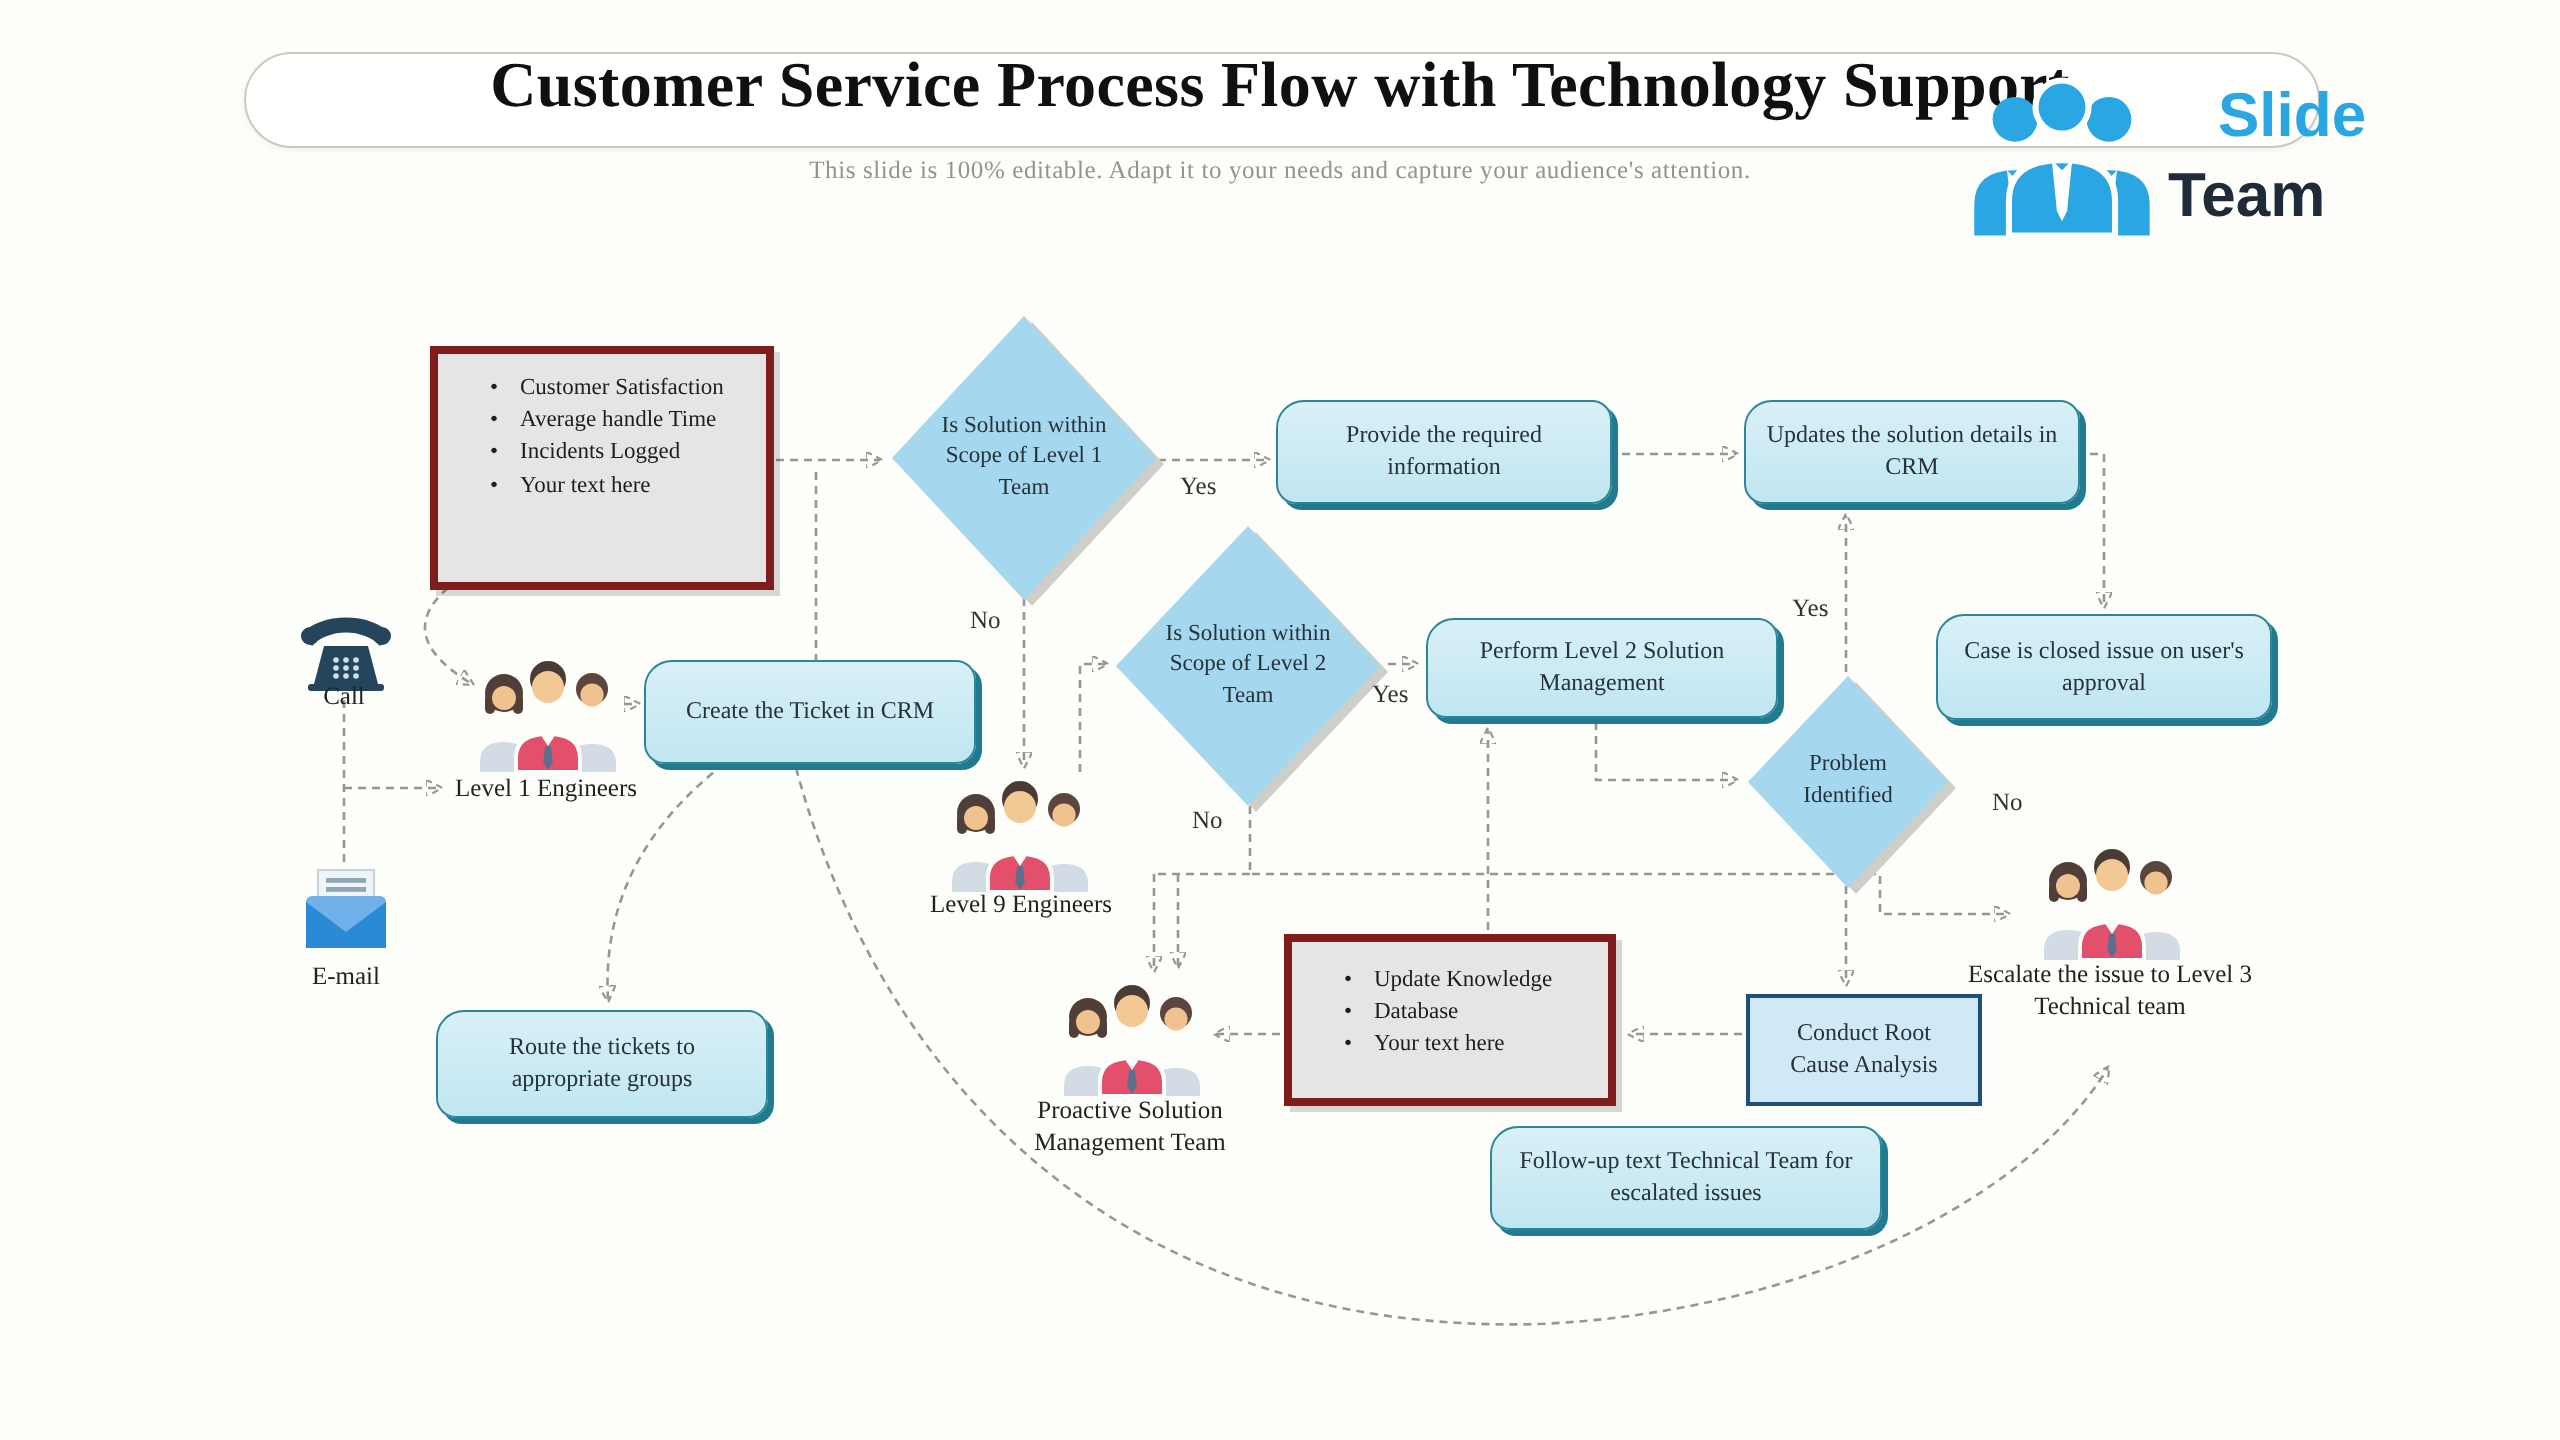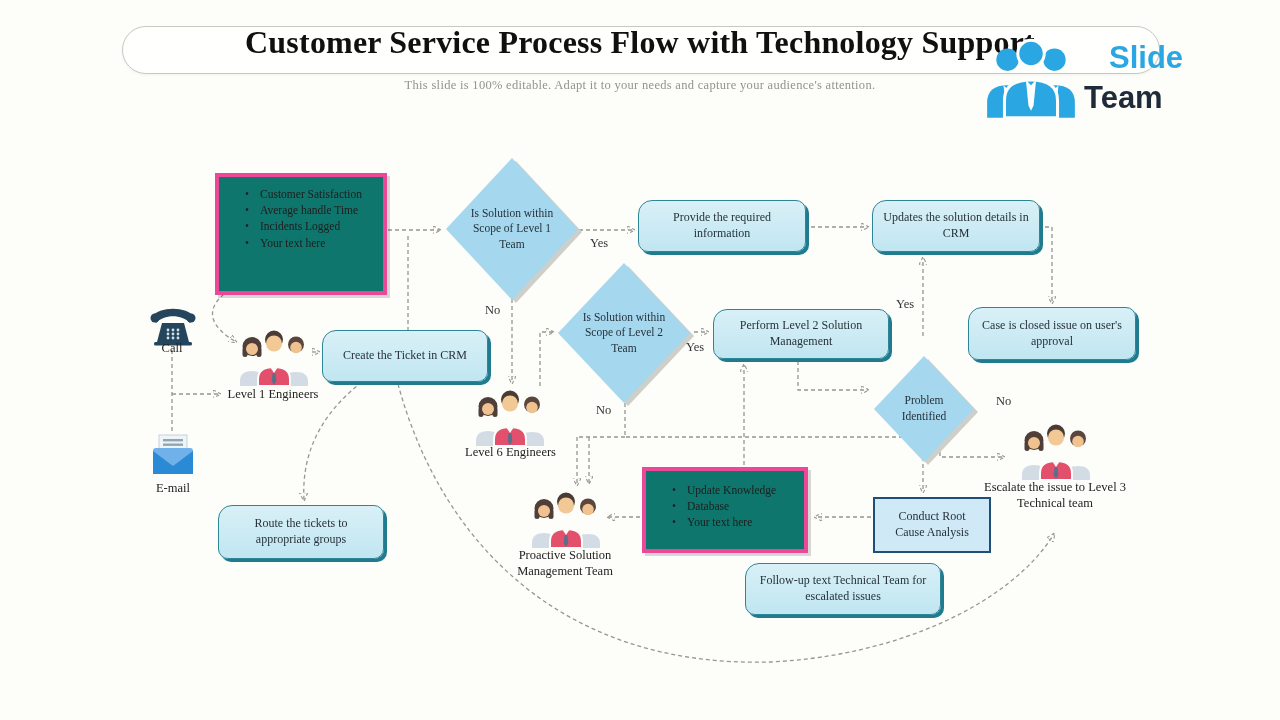--- a/index.html
+++ b/index.html
@@ -27,21 +27,21 @@
   .connectors{position:absolute;left:0;top:0;z-index:1;}
   .connectors path, .connectors line{fill:none;stroke:#97978f;stroke-width:1.3;
     stroke-dasharray:4 3;}
 
   
   .node{position:absolute;z-index:2;}
   .proc{background:linear-gradient(#d9f0f7,#c0e6f1);border:1.2px solid #2e8596;
     border-radius:14px 10px 10px 10px;box-shadow:3px 3px 0 #1f7b8d;
     display:flex;align-items:center;justify-content:center;text-align:center;
     font-size:12px;color:#27323a;line-height:1.3;padding:3px 10px;box-sizing:border-box;}
-  .infobox{background:#0f766e;border:4px solid #ec4899;box-shadow:3px 3px 0 rgba(0,0,0,.15);
+  .infobox{background:#e5e5e5;border:4px solid #7f1d1d;box-shadow:3px 3px 0 rgba(0,0,0,.15);
     box-sizing:border-box;}
   .infobox ul{margin:0;padding:10px 4px 0 26px;list-style:none;}
   .infobox li{position:relative;font-size:11.5px;color:#1d1d1d;line-height:1.32;
     padding-left:15px;margin-bottom:1px;}
   .infobox li::before{content:"•";position:absolute;left:0;top:0;color:#1d1d1d;}
   .conduct{background:#cfe9f6;border:2.5px solid #1f4e79;display:flex;align-items:center;
     justify-content:center;text-align:center;font-size:12px;color:#27323a;
     line-height:1.3;box-sizing:border-box;padding:14px 8px;}
 
   .dia-wrap{position:absolute;z-index:2;filter:drop-shadow(4px 3px 0 #cfcfca);}
@@ -132,21 +132,21 @@
       <li>Your text here</li>
     </ul>
   </div>
 
   <div class="dia-wrap" style="left:446px;top:158px;width:132px;height:142px;">
     <div class="dia">Is Solution within Scope of Level 1 Team</div>
   </div>
   <div class="dia-wrap" style="left:558px;top:263px;width:132px;height:140px;">
     <div class="dia">Is Solution within Scope of Level 2 Team</div>
   </div>
-  <div class="dia-wrap" style="left:874px;top:356px;width:100px;height:106px;">
+  <div class="dia-wrap" style="left:874px;top:338px;width:100px;height:106px;">
     <div class="dia" style="padding:0 14px;">Problem Identified</div>
   </div>
 
   <div class="node proc" style="left:638px;top:200px;width:168px;height:52px;">Provide the required information</div>
   <div class="node proc" style="left:872px;top:200px;width:168px;height:52px;">Updates the solution details in CRM</div>
   <div class="node proc" style="left:713px;top:309px;width:176px;height:50px;">Perform Level 2 Solution Management</div>
   <div class="node proc" style="left:968px;top:307px;width:168px;height:53px;">Case is closed issue on user's approval</div>
   <div class="node proc" style="left:322px;top:330px;width:166px;height:52px;">Create the Ticket in CRM</div>
   <div class="node proc" style="left:218px;top:505px;width:166px;height:54px;">Route the tickets to appropriate groups</div>
   <div class="node proc" style="left:745px;top:563px;width:196px;height:52px;">Follow-up text Technical Team for escalated issues</div>
@@ -228,21 +228,21 @@
       <path d="M52,58 v-4.5 q0,-9.5 12,-9.5 q12,0 12,9.5 v4.5 z" fill="#d3dce5"></path>
       <g stroke="#fdfdfa" stroke-width="2">
         <circle cx="42" cy="11.5" r="10" fill="#4a3b34"></circle>
         <circle cx="42" cy="15.5" r="8" fill="#f2c894" stroke-width="0"></circle>
         <path d="M26,58 v-7 q0,-12 16,-12 q16,0 16,12 v7 z" fill="#e3506b"></path>
       </g>
       <path d="M38,39 L42,45 L46,39 Z" fill="#fbfbfb"></path>
       <path d="M40.6,45 h2.8 l1,8 -2.4,4 -2.4,-4 z" fill="#5a6f8c"></path>
     </svg>
   </div>
-  <div class="lbl" style="left:453px;top:445px;width:115px;">Level 6 Engineers</div>
+  <div class="lbl" style="left:453px;top:445px;width:115px;">Level 9 Engineers</div>
 
   <div class="icon" style="left:524px;top:490px;">
     <svg width="84" height="58" viewBox="0 0 84 58">
       <circle cx="20" cy="18.5" r="9.5" fill="#4f3f38"></circle>
       <rect x="10.5" y="19" width="5" height="10" rx="2.5" fill="#4f3f38"></rect>
       <rect x="24.5" y="19" width="5" height="10" rx="2.5" fill="#4f3f38"></rect>
       <circle cx="20" cy="21" r="6" fill="#f0c28f"></circle>
       <path d="M8,58 v-5 q0,-10 12,-10 q12,0 12,10 v5 z" fill="#d3dce5"></path>
       <circle cx="64" cy="16.5" r="8" fill="#5a463d"></circle>
       <circle cx="64" cy="19.5" r="5.8" fill="#f0c28f"></circle>

